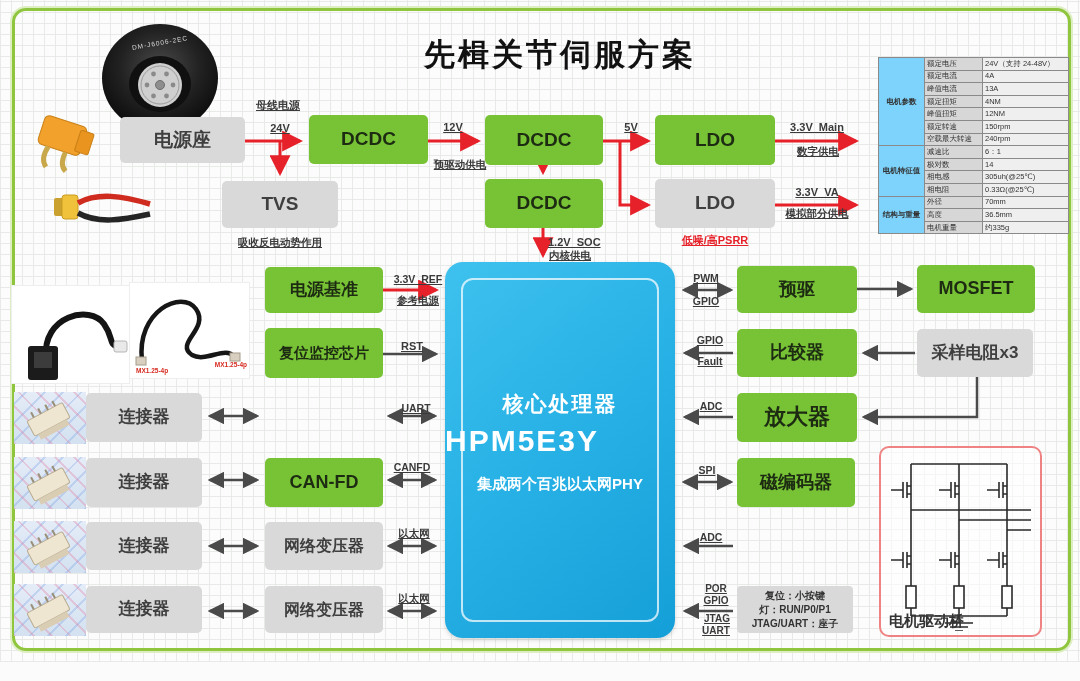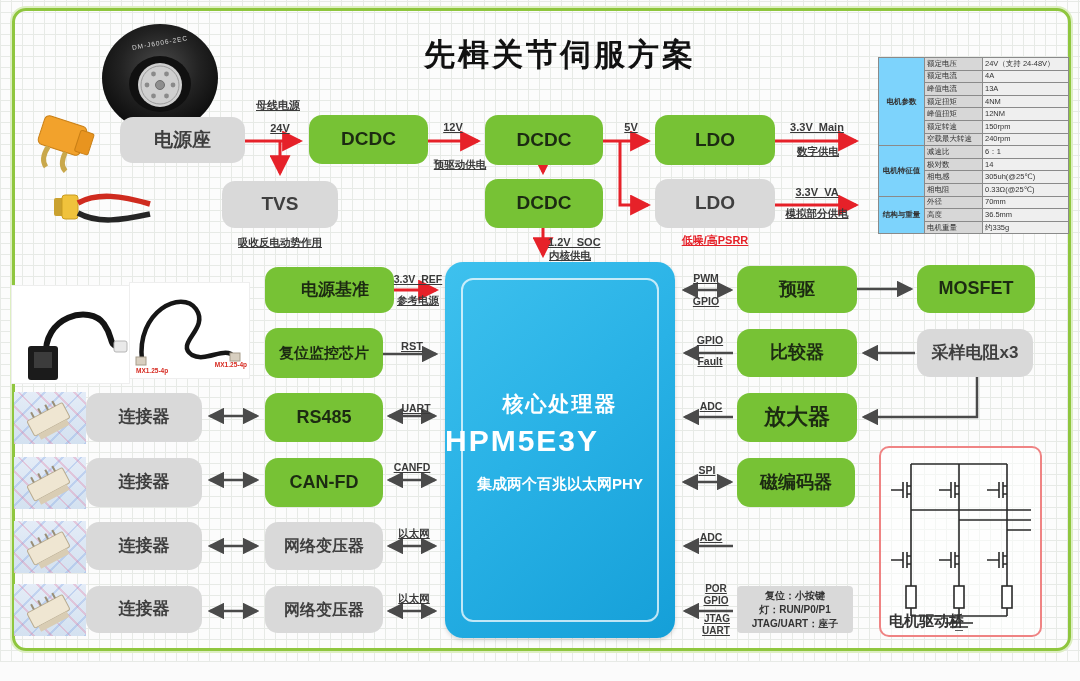--- a/index.html
+++ b/index.html
@@ -8,21 +8,21 @@
   .grid{position:absolute;left:0;top:0;width:1080px;height:662px;
     background-image:
       repeating-linear-gradient(0deg,#e7eae6 0 1px,transparent 1px 11px),
       repeating-linear-gradient(90deg,#e7eae6 0 1px,transparent 1px 11px);}
   .bottomcover{position:absolute;left:0;top:662px;width:1080px;height:19px;background:#fbfbfb;}
   .frame{position:absolute;left:12px;top:8px;width:1053px;height:637px;
     border:3px solid #8fc63e;border-radius:14px;box-shadow:0 0 0 2px #ddeec2;}
   .title{position:absolute;left:290px;top:34px;width:540px;text-align:center;
     font-size:31px;font-weight:bold;letter-spacing:3px;color:#111;}
   .blk{position:absolute;display:flex;align-items:center;justify-content:center;
-    border-radius:13px;font-weight:600;text-align:center;line-height:1.1;}
+    border-radius:5px;font-weight:600;text-align:center;line-height:1.1;}
   .green{background:#77c235;color:#1c2b12;}
   .grayb{background:#d9d9d9;color:#3f3f3f;}
   .sig{position:absolute;font-size:11px;font-weight:600;color:#3a3a3a;text-align:center;white-space:nowrap;text-decoration:underline;}
   .sig.small{font-size:10.5px;}
   .sig.tiny{font-size:10px;}
   .sig.red{color:#e62129;}
   .wires{position:absolute;left:0;top:0;}
   .core{position:absolute;left:445px;top:262px;width:230px;height:376px;border-radius:18px;
     background:linear-gradient(140deg,#3ec1ee 0%,#29b2e6 45%,#159fd8 100%);
     box-shadow:0 2px 4px rgba(0,0,0,.15);}
@@ -205,23 +205,22 @@
   </div>
 
   <div class="blk grayb" style="left:120px;top:117px;width:125px;height:46px;font-size:19px;">电源座</div>
   <div class="blk green" style="left:309px;top:115px;width:119px;height:49px;font-size:19px;">DCDC</div>
   <div class="blk green" style="left:485px;top:115px;width:118px;height:50px;font-size:19px;">DCDC</div>
   <div class="blk green" style="left:655px;top:115px;width:120px;height:50px;font-size:19px;">LDO</div>
   <div class="blk grayb" style="left:222px;top:181px;width:116px;height:47px;font-size:19px;">TVS</div>
   <div class="blk green" style="left:485px;top:179px;width:118px;height:49px;font-size:19px;">DCDC</div>
   <div class="blk grayb" style="left:655px;top:179px;width:120px;height:49px;font-size:19px;">LDO</div>
 
-  <div class="blk green" style="left:265px;top:267px;width:118px;height:46px;font-size:17px;padding-left:11px;">电源基准</div>
+  <div class="blk green" style="left:265px;top:267px;width:118px;height:46px;font-size:17px;">电源基准</div>
   <div class="blk green" style="left:265px;top:328px;width:118px;height:50px;font-size:15px;">复位监控芯片</div>
-  <div class="blk green" style="left:265px;top:393px;width:118px;height:49px;font-size:18px;">RS485</div>
   <div class="blk green" style="left:265px;top:458px;width:118px;height:49px;font-size:18px;">CAN-FD</div>
   <div class="blk grayb" style="left:265px;top:522px;width:118px;height:48px;font-size:16px;">网络变压器</div>
   <div class="blk grayb" style="left:265px;top:586px;width:118px;height:47px;font-size:16px;">网络变压器</div>
   <div class="blk grayb" style="left:86px;top:393px;width:116px;height:49px;font-size:17px;">连接器</div>
   <div class="blk grayb" style="left:86px;top:458px;width:116px;height:49px;font-size:17px;">连接器</div>
   <div class="blk grayb" style="left:86px;top:522px;width:116px;height:48px;font-size:17px;">连接器</div>
   <div class="blk grayb" style="left:86px;top:586px;width:116px;height:47px;font-size:17px;">连接器</div>
 
   <div class="core">
     <div class="inner"></div>

